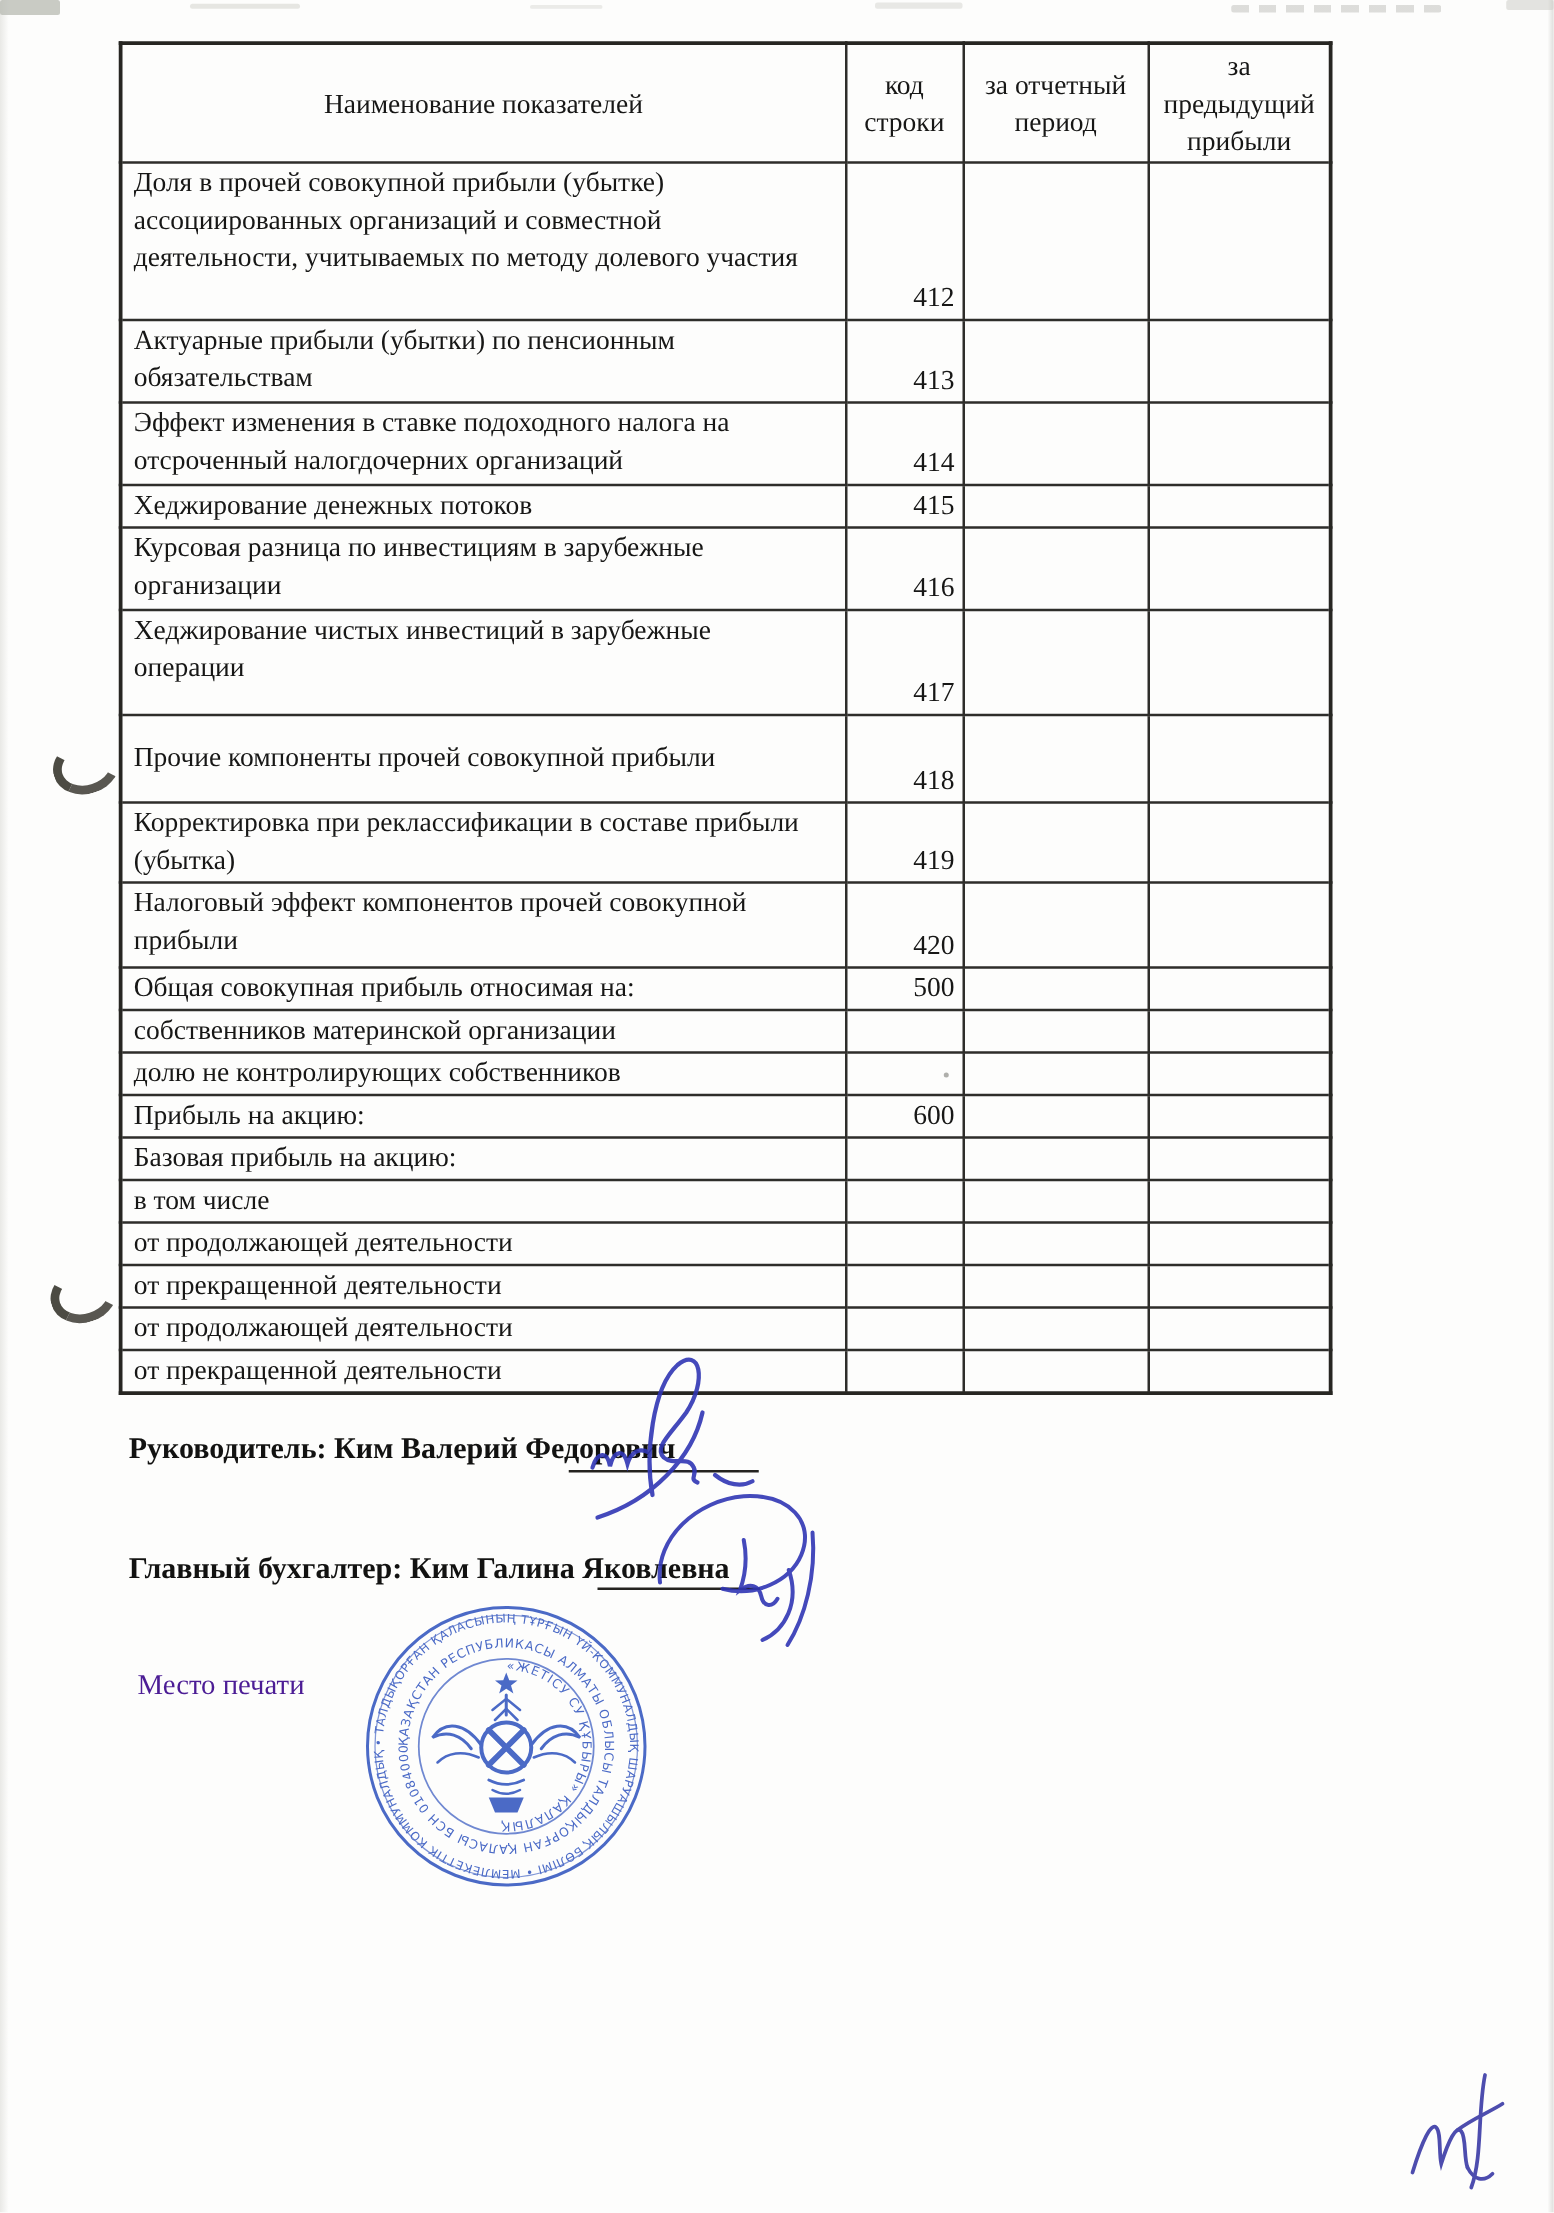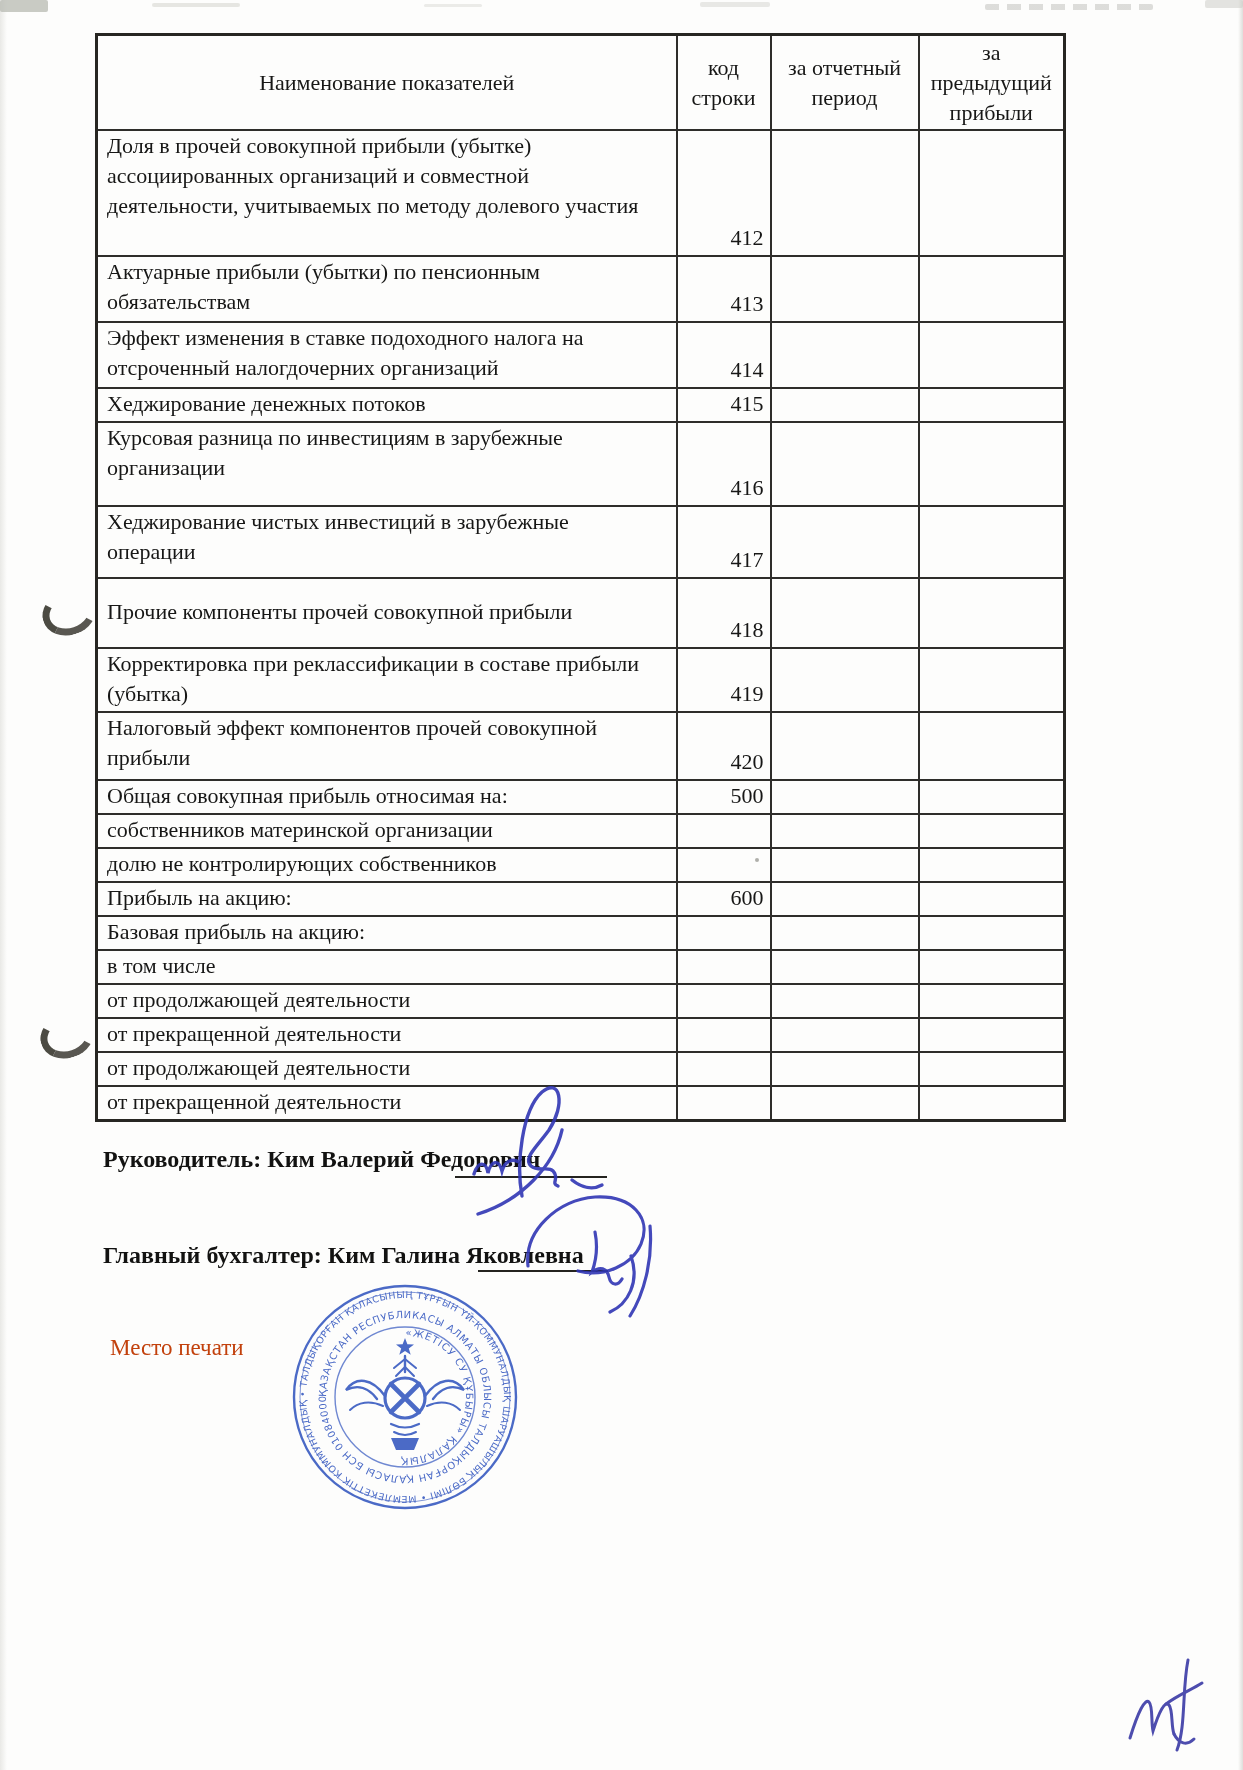--- a/index.html
+++ b/index.html
@@ -37,21 +37,21 @@
   td.c-name.v-mid{vertical-align:middle;}
   td.c-code{text-align:right;vertical-align:bottom;padding:0 6px 2px 0;}
   td.c-val{padding:0;}
   
   .sig-label{position:absolute;font-weight:bold;font-size:24px;white-space:nowrap;color:#121211;}
   .director-label{left:103px;top:1146px;}
   .accountant-label{left:103px;top:1242px;}
   .sig-underline{position:absolute;height:0;border-bottom:2px solid #24231f;}
   .u1{left:455px;top:1176px;width:152px;}
   .u2{left:478px;top:1270px;width:130px;}
-  .seal-place{position:absolute;left:110px;top:1335px;font-size:23px;color:#c2410c;}
+  .seal-place{position:absolute;left:110px;top:1335px;font-size:23px;color:#4c1d95;}
   .sig-svg,.stamp-svg{position:absolute;}
   .sig1{left:430px;top:1078px;}
   .sig2{left:500px;top:1188px;}
   .sig3{left:1118px;top:1650px;}
   .stamp-svg{left:288px;top:1280px;opacity:.92;}
   .stamp-svg text{font-family:"DejaVu Sans",sans-serif;}
 </style>
 </head>
 <body>
 
@@ -101,27 +101,27 @@
           <td class="c-code">414</td>
           <td class="c-val"></td>
           <td class="c-val"></td>
         </tr>
         <tr style="height: 32px;">
           <td class="c-name">Хеджирование денежных потоков</td>
           <td class="c-code">415</td>
           <td class="c-val"></td>
           <td class="c-val"></td>
         </tr>
-        <tr style="height: 84px;">
+        <tr style="height: 66px;">
           <td class="c-name">Курсовая разница по инвестициям в зарубежные организации</td>
           <td class="c-code">416</td>
           <td class="c-val"></td>
           <td class="c-val"></td>
         </tr>
-        <tr style="height: 72px;">
+        <tr style="height: 84px;">
           <td class="c-name">Хеджирование чистых инвестиций в зарубежные операции</td>
           <td class="c-code">417</td>
           <td class="c-val"></td>
           <td class="c-val"></td>
         </tr>
         <tr style="height: 70px;">
           <td class="c-name v-mid">Прочие компоненты прочей совокупной прибыли</td>
           <td class="c-code">418</td>
           <td class="c-val"></td>
           <td class="c-val"></td>

